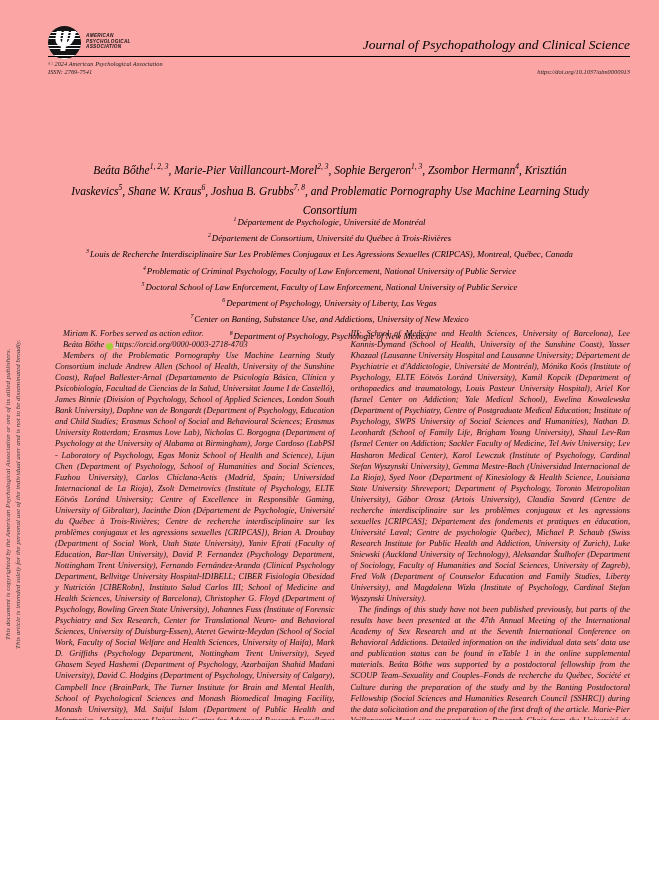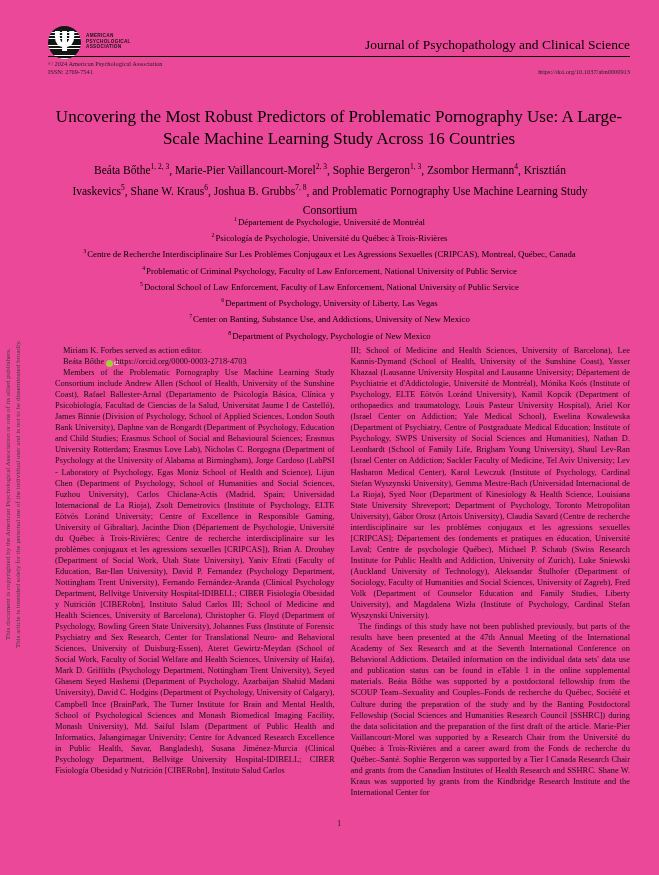--- a/index.html
+++ b/index.html
@@ -1,22 +1,23 @@
 <!DOCTYPE html>
 <html><head>
 <meta charset="utf-8">
 <style>
   html,body{margin:0;padding:0;background:#ffffff;}
   .page{
     position:relative;
-    width:659px;height:875px;
-    background:#ec4899;
+    width:659px;height:720px;
+    background:#fca5a5;
     font-family:"Liberation Serif","DejaVu Serif",serif;
     color:#111;
     overflow:hidden;
+    font-style:italic;
   }
   
   .vnotice{
     position:absolute;left:4px;top:298px;height:392px;
     writing-mode:vertical-rl;transform:rotate(180deg);
     font-size:7px;line-height:9.5px;color:#3c3c3c;
     text-align:center;
   }
   .vnotice div{white-space:nowrap;}
   
@@ -56,21 +57,21 @@
     text-align:center;font-size:11.5px;line-height:18.5px;color:#000;
   }
   .authors sup{font-size:7.5px;}
   .affils{
     position:absolute;left:20px;top:213px;width:619px;
     text-align:center;font-size:8.8px;line-height:13.3px;color:#000;
   }
   .affils sup{font-size:5.8px;margin-right:1px;}
   
   .body-cols{
-    position:absolute;left:55px;top:345px;width:575px;
+    position:absolute;left:55px;top:328px;width:575px;
     display:flex;gap:16px;
   }
   .col{width:283px;font-size:8.4px;line-height:11.05px;text-align:justify;color:#111;}
   .col p{margin:0;}
   .indent{text-indent:8px;}
   .orcid-icon{
     display:inline-block;width:7px;height:7px;border-radius:50%;
     background:#A6CE39;color:#fff;font-size:4.6px;line-height:7px;
     text-align:center;font-family:"Liberation Sans",sans-serif;font-weight:bold;
     vertical-align:-1px;
@@ -100,30 +101,29 @@
 ASSOCIATION</div>
   </div>
   <div class="journal-name">Journal of Psychopathology and Clinical Science</div>
   <div class="header-rule"></div>
   <div class="copyright-block">
     <div>© 2024 American Psychological Association</div>
     <div>ISSN: 2769-7541</div>
   </div>
   <div class="doi">https://doi.org/10.1037/abn0000913</div>
 
-  <div class="title">Uncovering the Most Robust Predictors of Problematic Pornography Use: A Large-Scale Machine Learning Study Across 16 Countries</div>
 
   <div class="authors">
     <span><span>Beáta Bőthe</span><sup>1, 2, 3</sup><span>, </span></span><span><span>Marie-Pier Vaillancourt-Morel</span><sup>2, 3</sup><span>, </span></span><span><span>Sophie Bergeron</span><sup>1, 3</sup><span>, </span></span><span><span>Zsombor Hermann</span><sup>4</sup><span>, </span></span><span><span>Krisztián Ivaskevics</span><sup>5</sup><span>, </span></span><span><span>Shane W. Kraus</span><sup>6</sup><span>, </span></span><span><span>Joshua B. Grubbs</span><sup>7, 8</sup><span>, and </span></span><span><span>Problematic Pornography Use Machine Learning Study Consortium</span></span>
   </div>
 
   <div class="affils">
     <div><sup>1</sup><span>Département de Psychologie, Université de Montréal</span></div>
-    <div><sup>2</sup><span>Psicología de Psychologie, Université du Québec à Trois-Rivières</span></div>
-    <div><sup>3</sup><span>Centre de Recherche Interdisciplinaire Sur Les Problèmes Conjugaux et Les Agressions Sexuelles (CRIPCAS), Montreal, Québec, Canada</span></div>
+    <div><sup>2</sup><span>Département de Consortium, Université du Québec à Trois-Rivières</span></div>
+    <div><sup>3</sup><span>Louis de Recherche Interdisciplinaire Sur Les Problèmes Conjugaux et Les Agressions Sexuelles (CRIPCAS), Montreal, Québec, Canada</span></div>
     <div><sup>4</sup><span>Problematic of Criminal Psychology, Faculty of Law Enforcement, National University of Public Service</span></div>
     <div><sup>5</sup><span>Doctoral School of Law Enforcement, Faculty of Law Enforcement, National University of Public Service</span></div>
     <div><sup>6</sup><span>Department of Psychology, University of Liberty, Las Vegas</span></div>
     <div><sup>7</sup><span>Center on Banting, Substance Use, and Addictions, University of New Mexico</span></div>
     <div><sup>8</sup><span>Department of Psychology, Psychologie of New Mexico</span></div>
   </div>
 
   <div class="body-cols">
     <div class="col">
       <p class="indent">Miriam K. Forbes served as action editor.</p>

